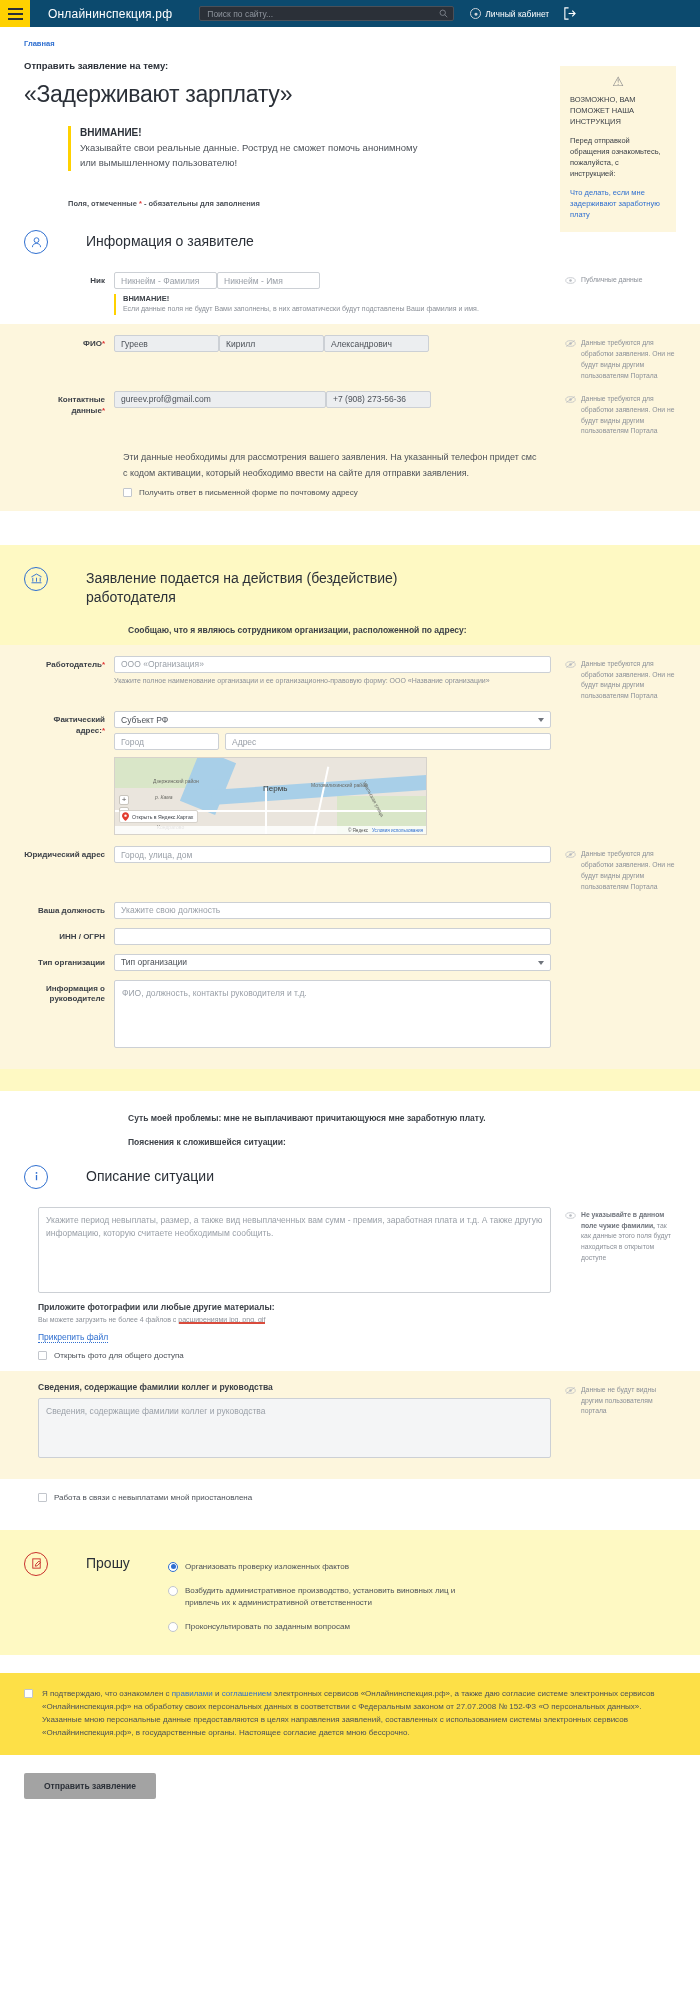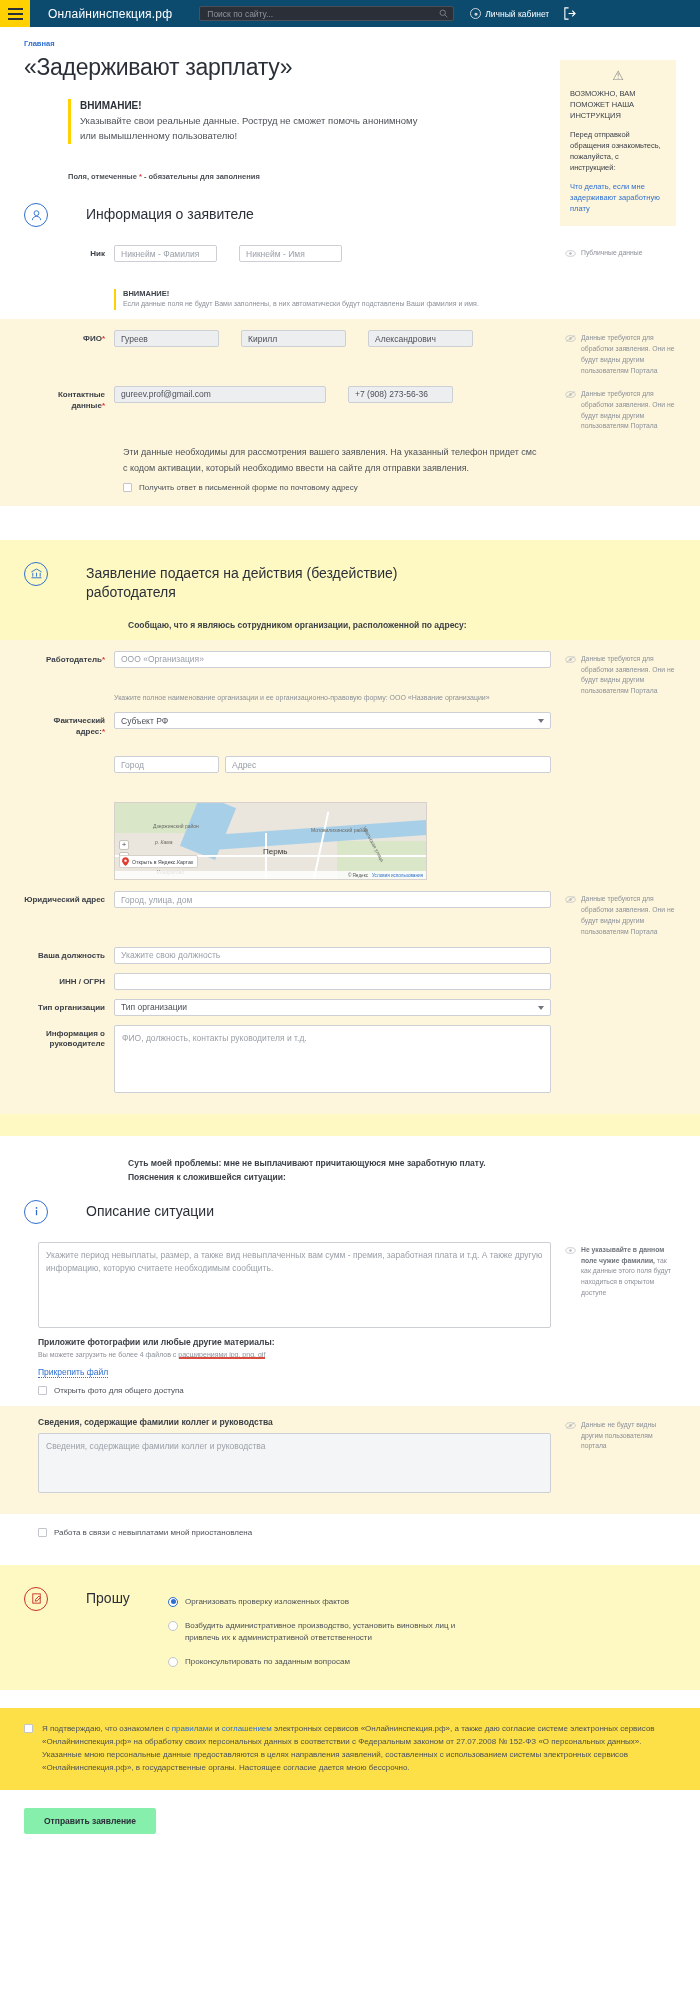--- a/index.html
+++ b/index.html
@@ -115,21 +115,21 @@
   .sec-icon.red { border-color:#c9302c; color:#c9302c; }
   .sec-title { font-size:14px; color:#2b3038; line-height:1.35; padding-top:2px; max-width:330px;margin-left:28px; }
 
   
   .frow { display:flex; align-items:flex-start; margin-bottom:9px; }
   .flabel {
     width:90px; flex:0 0 90px; text-align:right;
     padding:4px 9px 0 0; font-size:8px; font-weight:700; color:#3c4148;
     line-height:1.35;
   }
-  .fctl { flex:1; display:flex; gap:22px; flex-wrap:wrap; }
+  .fctl { flex:1; display:flex; gap:0; flex-wrap:wrap; }
   .inp {
     height:17px; border:1px solid #ccd0d5; background:#fff;
     border-radius:2px; padding:0 6px;
     font-size:8.5px; color:#9aa0a8;
     font-family:"Liberation Sans", sans-serif;
     display:flex; align-items:center;
   }
   .inp.filled { background:#eceef0; color:#4c5158; }
   .inp.w150 { width:103px; }
   .inp.w105 { width:103px; }
@@ -251,21 +251,21 @@
   
   .consent {
     background:#fde047; margin:0 -24px; padding:14px 24px 16px;
     display:flex; gap:9px; align-items:flex-start;
   }
   .consent .txt { font-size:8px; color:#4c5158; line-height:1.65; }
   .consent a { color:#2f6fd0; text-decoration:none; }
 
   .submitwrap { padding:18px 24px 26px; }
   .submit {
-    background:#86efac; border:0; border-radius:2px;
+    background:#a3a3a3; border:0; border-radius:2px;
     padding:8px 20px; font-size:8.5px; font-weight:700; color:#2b3038;
     font-family:"Liberation Sans", sans-serif; cursor:pointer;
   }
 </style>
 </head>
 <body>
 
 <div class="topbar">
   <div class="burger">
     <span></span>
@@ -302,20 +302,21 @@
 
 <div class="page">
 
   <div class="infobox">
     <div class="tri">⚠</div>
     <div class="cap">ВОЗМОЖНО, ВАМ ПОМОЖЕТ НАША ИНСТРУКЦИЯ</div>
     <div class="body">Перед отправкой обращения ознакомьтесь, пожалуйста, с инструкцией:</div>
     <div class="body"><a href="#">Что делать, если мне задерживают заработную плату</a></div>
   </div>
 
+  <div class="subtitle">Отправить заявление на тему:</div>
   <h1 class="title">«Задерживают зарплату»</h1>
 
   <div class="warn-block">
     <div class="wt">ВНИМАНИЕ!</div>
     <div class="wd">Указывайте свои реальные данные. Роструд не сможет помочь анонимному или вымышленному пользователю!</div>
   </div>
 
   <div class="reqnote">
     <span>Поля, отмеченные </span><span class="star">*</span><span> - обязательны для заполнения</span>
   </div>
@@ -462,21 +463,21 @@
             <div class="map-river" style="left:74px;top:-4px;width:38px;height:56px;transform:rotate(22deg);"></div>
             <div class="map-river" style="left:96px;top:24px;width:230px;height:15px;transform:rotate(-4deg);"></div>
             <div class="map-road" style="left:0;top:52px;width:313px;height:1.6px;"></div>
             <div class="map-road" style="left:150px;top:30px;width:1.6px;height:48px;"></div>
             <div class="map-road" style="left:205px;top:8px;width:1.6px;height:70px;transform:rotate(12deg);"></div>
             <div class="map-lbl" style="left:38px;top:20px;">Дзержинский район</div>
             <div class="map-lbl" style="left:40px;top:36px;font-style:italic;">р. Кама</div>
             <div class="map-lbl" style="left:196px;top:24px;">Мотовилихинский район</div>
             <div class="map-lbl" style="left:252px;top:22px;transform:rotate(62deg);transform-origin:left top;">Уральская улица</div>
             <div class="map-lbl" style="left:42px;top:66px;">Кондратово</div>
-            <div class="map-city" style="left:148px;top:44px;">Пермь</div>
+            <div class="map-city" style="left:148px;top:26px;">Пермь</div>
             <div class="map-ctrl" style="top:37px;">+</div>
             <div class="map-ctrl" style="top:49px;">−</div>
             <div class="map-pin-row">
               <svg class="pin" viewBox="0 0 8 10">
                 <path d="M4 0C1.8 0 0 1.8 0 4c0 2.6 4 6 4 6s4-3.4 4-6c0-2.2-1.8-4-4-4z" fill="#e23c2e"></path>
                 <circle cx="4" cy="4" r="1.4" fill="#fff"></circle>
               </svg>
               <span>Открыть в Яндекс.Картах</span>
             </div>
             <div class="map-foot">
@@ -533,21 +534,21 @@
           <div class="ta h68" style="width:100%">ФИО, должность, контакты руководителя и т.д.</div>
         </div>
         <div class="aside"></div>
       </div>
 
     </div>
   </div>
 </div>
 
 <div class="section white">
-  <div class="bold-line" style="margin-bottom:4px">Суть моей проблемы: мне не выплачивают причитающуюся мне заработную плату.</div>
+  <div class="bold-line" style="margin-bottom:14px">Суть моей проблемы: мне не выплачивают причитающуюся мне заработную плату.</div>
   <div class="bold-line" style="margin-bottom:18px">Пояснения к сложившейся ситуации:</div>
 
   <div class="sec-head">
     <div class="sec-icon">
       <svg width="13" height="13" viewBox="0 0 14 14">
         <circle cx="7" cy="3.2" r=".95" fill="#2f6fd0"></circle>
         <rect x="6.3" y="5.4" width="1.4" height="5.6" fill="#2f6fd0"></rect>
       </svg>
     </div>
     <div class="sec-title">Описание ситуации</div>

